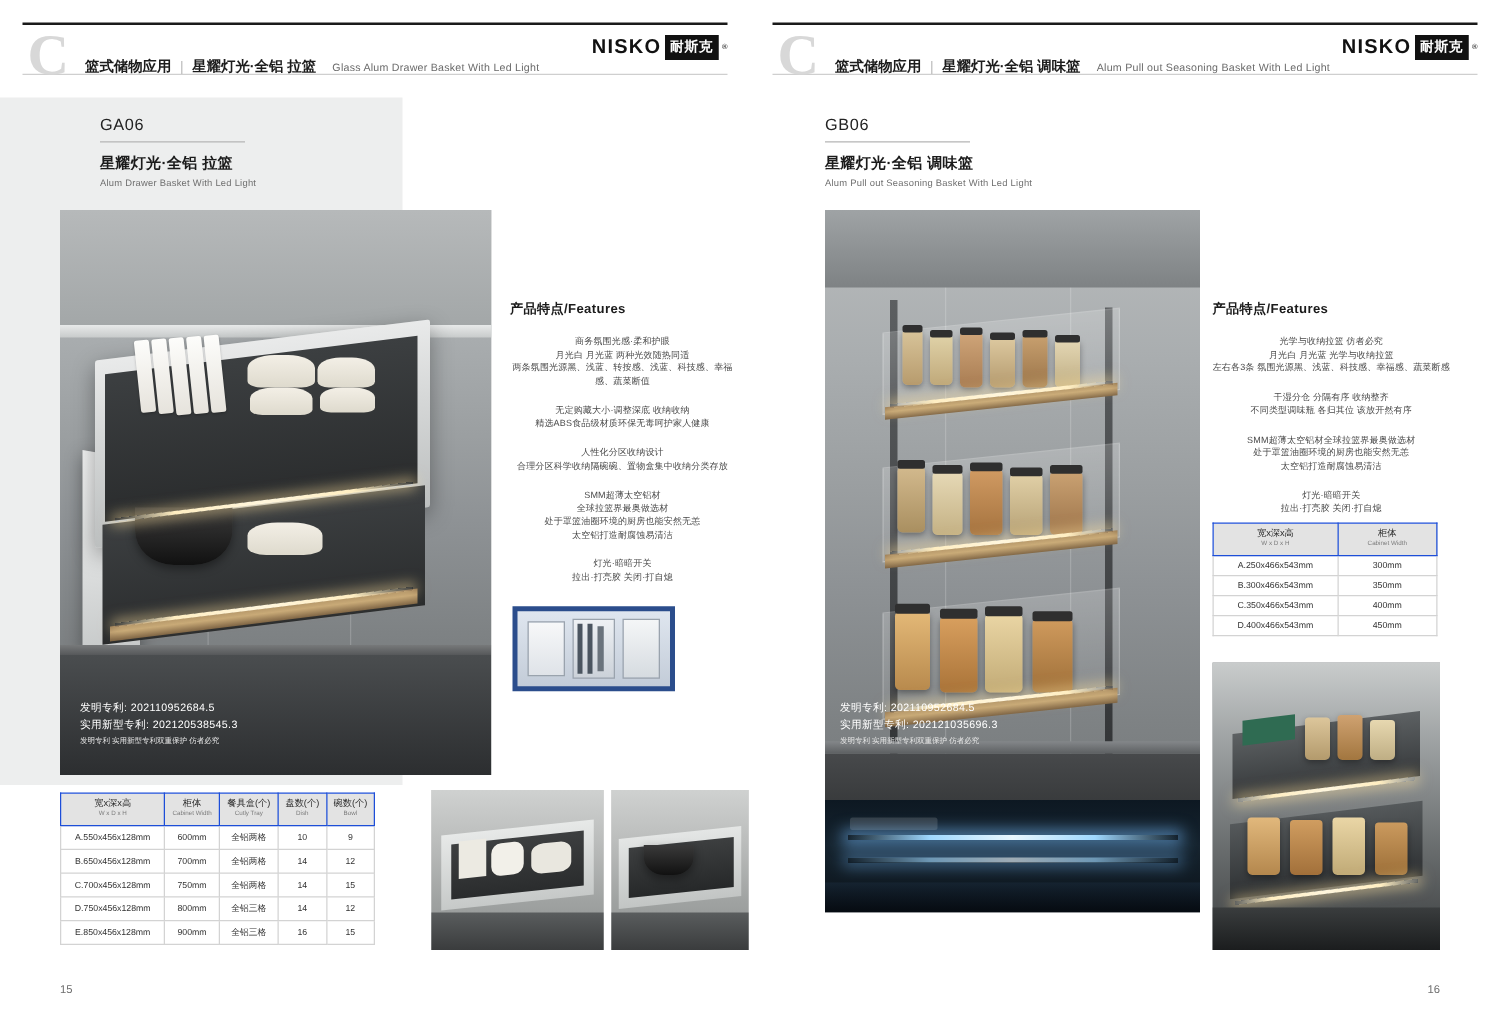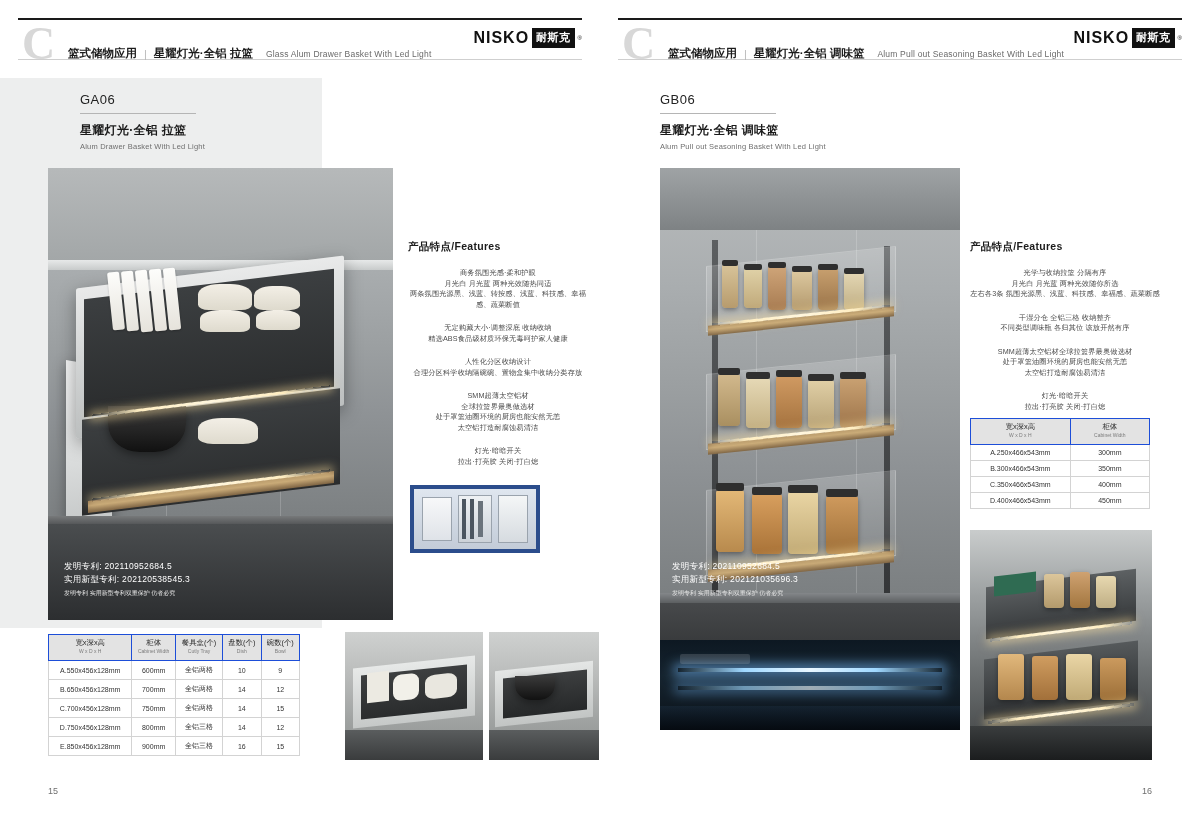--- a/index.html
+++ b/index.html
@@ -471,26 +471,26 @@
     <div class="patent" style="left:72px; top:560px; width:300px;">
       <div class="p1">发明专利: 202110952684.5</div>
       <div class="p1">实用新型专利: 202121035696.3</div>
       <div class="p2">发明专利 实用新型专利双重保护 仿者必究</div>
     </div>
 
     <div class="features" style="left:370px; top:240px; width:190px;">
       <div class="feat-title">产品特点/Features</div>
 
       <div class="feat-group">
-        <div class="feat-line">光学与收纳拉篮 分隔有序</div>
-        <div class="feat-line">月光白 月光蓝 两种光效随你所选</div>
+        <div class="feat-line">光学与收纳拉篮 仿者必究</div>
+        <div class="feat-line">月光白 月光蓝 光学与收纳拉篮</div>
         <div class="feat-line">左右各3条 氛围光源黑、浅蓝、科技感、幸福感、蔬菜断感</div>
       </div>
       <div class="feat-group">
-        <div class="feat-line">干湿分仓 全铝三格 收纳整齐</div>
+        <div class="feat-line">干湿分仓 分隔有序 收纳整齐</div>
         <div class="feat-line">不同类型调味瓶 各归其位 该放开然有序</div>
       </div>
       <div class="feat-group">
         <div class="feat-line">SMM超薄太空铝材全球拉篮界最奥做选材</div>
         <div class="feat-line">处于罩篮油圈环境的厨房也能安然无恙</div>
         <div class="feat-line">太空铝打造耐腐蚀易清洁</div>
       </div>
       <div class="feat-group">
         <div class="feat-line">灯光·暗暗开关</div>
         <div class="feat-line">拉出·打亮胶 关闭·打自熄</div>

